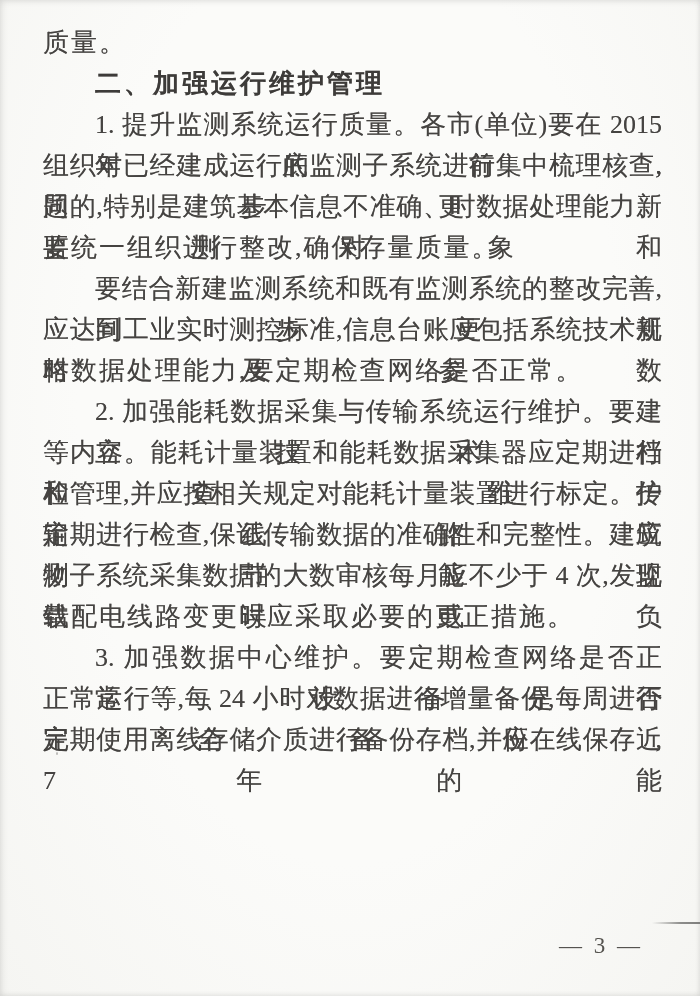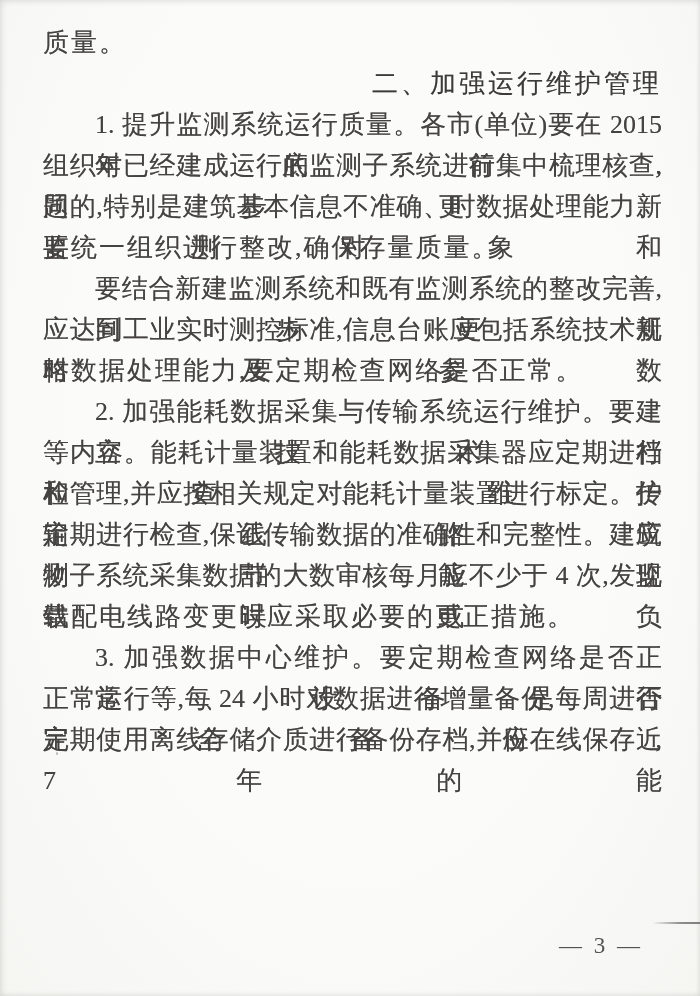--- a/index.html
+++ b/index.html
@@ -36,24 +36,23 @@
     white-space: nowrap;
     text-shadow: 0 0 0.6px rgba(70,68,66,0.55);
   }
   .line.justify {
     white-space: normal;
     text-align: justify;
     text-align-last: justify;
     letter-spacing: normal;
   }
   .line.bold {
-    font-weight: normal;
+    font-weight: bold;
     letter-spacing: 3px;
     color: #3d3b39;
-    text-align: right;
   }
   .line.ind-2 {
     padding-left: 52px;
   }
   .page-number {
     position: absolute;
     top: 933px;
     right: 57px;
     font-size: 23px;
     letter-spacing: 3px;

